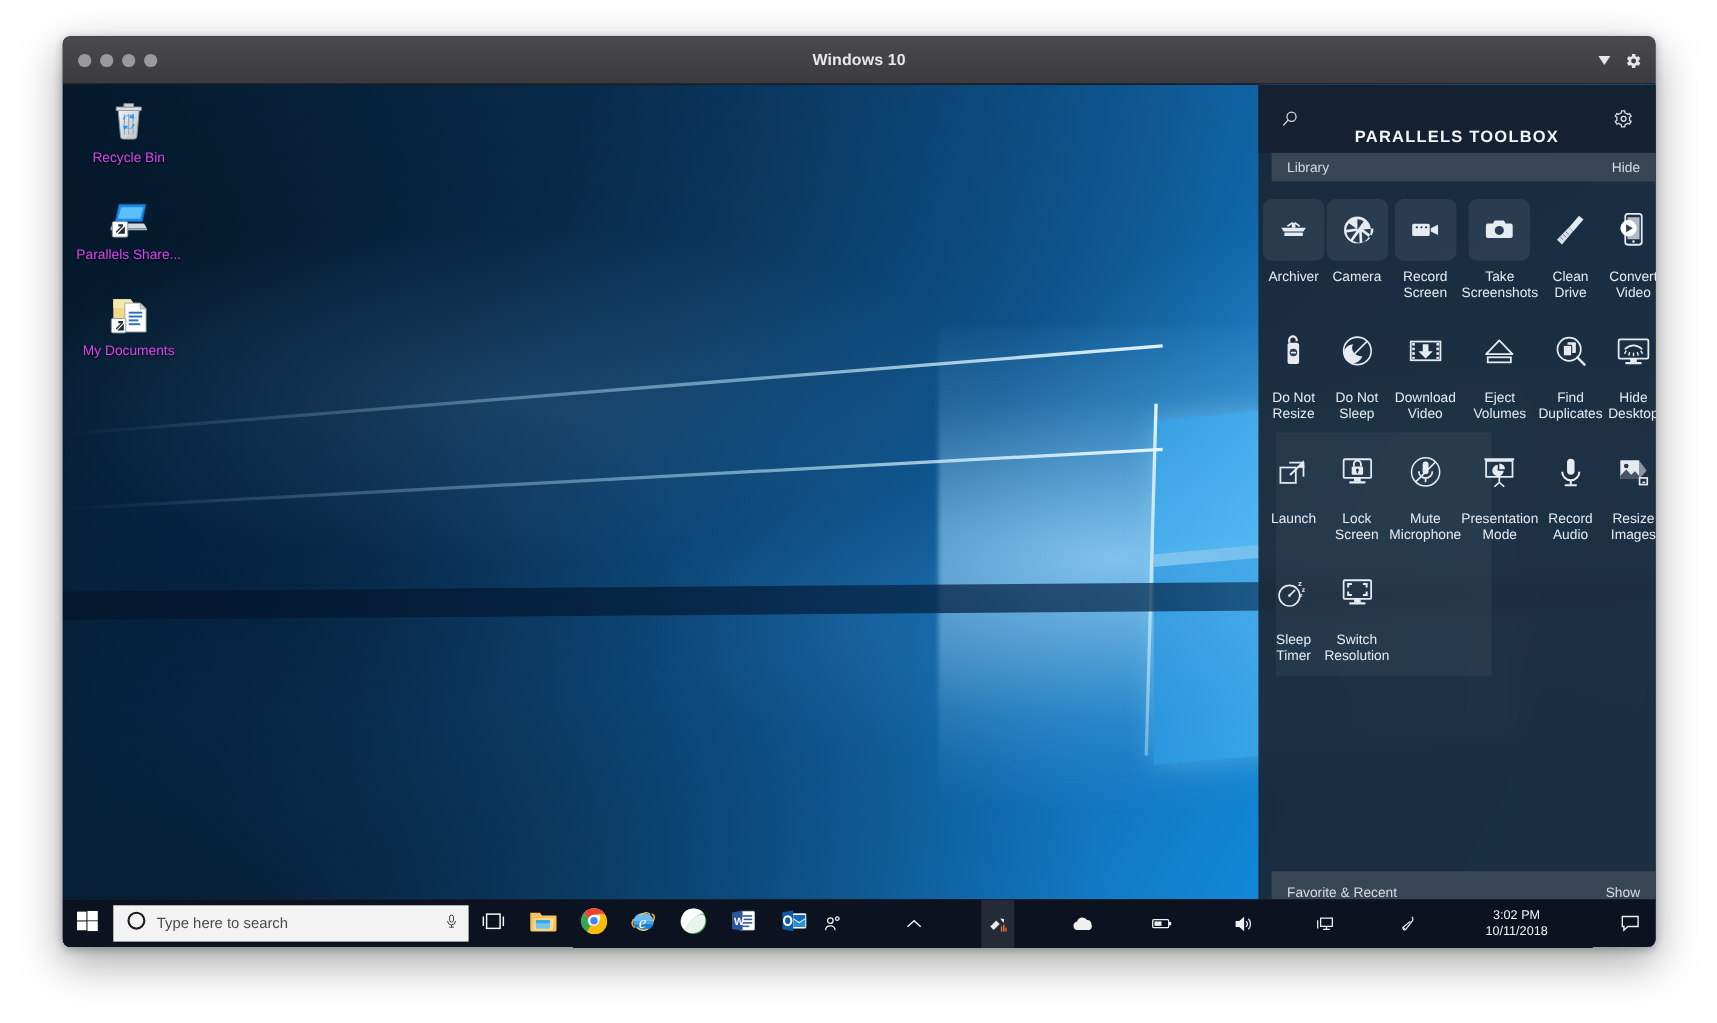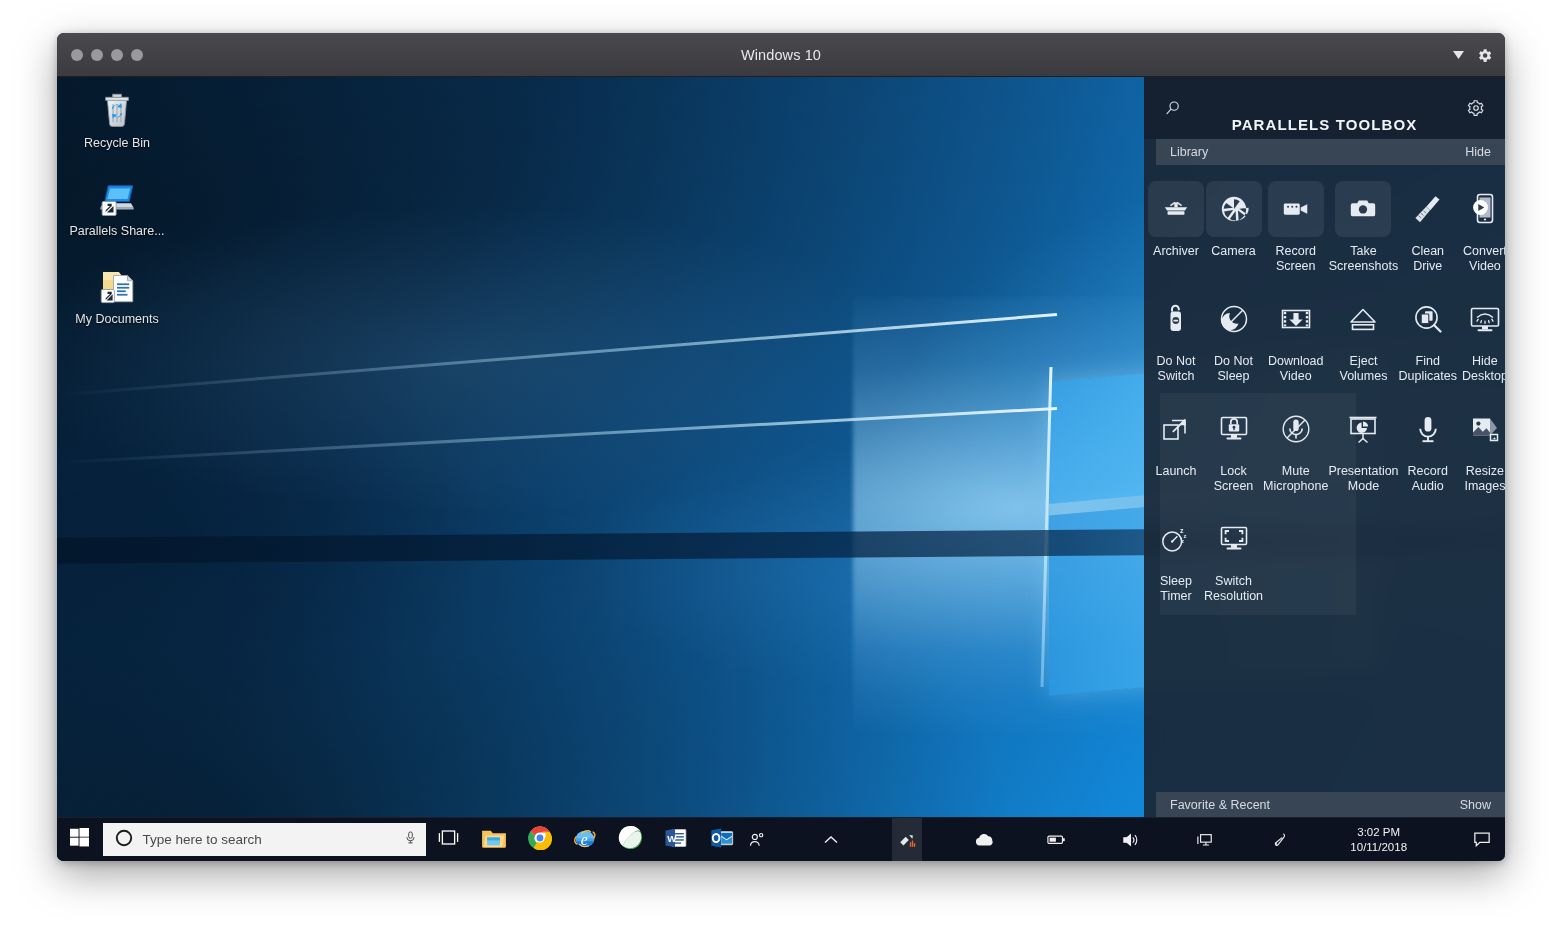--- a/index.html
+++ b/index.html
@@ -20,21 +20,21 @@
     box-shadow: 0 14px 40px rgba(0,0,0,0.35), 0 2px 8px rgba(0,0,0,0.25);
     background: #0a0e14;
   }
 
   
   #titlebar {
     position: relative;
     height: 44px;
     background: linear-gradient(#4a4a4e, #3b3b3f);
     border-bottom: 1px solid #1f1f22;
-    display: flex; align-items: center;
+    display: flex; align-items: center; font-weight: bold;
   }
   #traffic-lights { display: flex; gap: 8px; margin-left: 14px; }
   .tl-dot { width: 12px; height: 12px; border-radius: 50%; background: #9a9a9d; }
   #window-title {
     position: absolute; left: 0; right: 0; top: 0; height: 44px;
     line-height: 44px; text-align: center;
     color: #e8e8ea; font-size: 14.5px; letter-spacing: 0.1px;
   }
   #titlebar-right {
     position: absolute; right: 12px; top: 0; height: 44px;
@@ -116,21 +116,21 @@
 
   
   #desktop-icons { position: absolute; left: 6px; top: 8px; width: 120px; }
   .desk-icon {
     width: 108px; margin: 0 0 18px 0; padding: 4px 2px;
     display: flex; flex-direction: column; align-items: center;
     cursor: default;
   }
   .desk-icon .glyph { width: 42px; height: 42px; display: block; margin-bottom: 5px; }
   .desk-icon .label {
-    color: #e5e5e5; font-size: 12.5px; line-height: 15px; text-align: center;
+    color: #d946ef; font-size: 12.5px; line-height: 15px; text-align: center;
     text-shadow: 0 1px 2px rgba(0,0,0,0.85);
     word-wrap: break-word; max-width: 104px;
   }
 
   
   #toolbox {
     position: absolute;
     left: 1087px; top: 0; width: 361px; height: 741px;
     background: rgba(26,39,55,0.93);
     backdrop-filter: blur(8px);
@@ -149,21 +149,21 @@
     margin-top: 32px;
   }
   .tb-hdr-btn { width: 26px; height: 26px; display: flex; align-items: center; justify-content: center; color: #d8dee6; }
 
   #tb-library-bar, #tb-recent-bar {
     height: 26px; display: flex; align-items: center; justify-content: space-between;
     padding: 0 14px;
     background: rgba(62,74,88,0.85);
     font-size: 12.5px; color: #d5dbe3; margin-left: 12px;
   }
-  #tb-recent-bar { margin-top: auto; }
+  #tb-recent-bar { margin-top: auto; align-items: flex-end; }
 
   #tb-grid {
     position: relative;
     flex: 1;
     padding: 8px 4px 0 4px;
     display: grid;
     grid-template-columns: repeat(6, 1fr);
     align-content: start;
   }
   
@@ -434,21 +434,21 @@
 
         <div class="tool">
           <span class="tool-tile">
             <svg width="34" height="34" viewBox="0 0 34 34">
               <path d="M13 9.5V7.2a3.4 3.4 0 1 1 6.8 0v1" fill="none" stroke="#e6ebf1" stroke-width="2"></path>
               <rect x="11.5" y="9.5" width="10.5" height="19.5" rx="2.4" fill="#e6ebf1"></rect>
               <circle cx="16.8" cy="18.5" r="3.4" fill="#2b3a4d"></circle>
               <rect x="14.4" y="17.7" width="4.8" height="1.7" rx="0.6" fill="#e6ebf1"></rect>
             </svg>
           </span>
-          <span class="tool-label">Do Not Switch</span>
+          <span class="tool-label">Do Not Resize</span>
         </div>
 
         <div class="tool">
           <span class="tool-tile">
             <svg width="34" height="34" viewBox="0 0 34 34">
               <circle cx="17" cy="17" r="12.5" fill="none" stroke="#e6ebf1" stroke-width="1.5"></circle>
               <path d="M21.5 21.6A7.6 7.6 0 0 1 13 11a8.6 8.6 0 1 0 8.5 10.6z" fill="#e6ebf1"></path>
               <line x1="8.3" y1="25.7" x2="25.7" y2="8.3" stroke="#e6ebf1" stroke-width="1.5"></line>
             </svg>
           </span>

